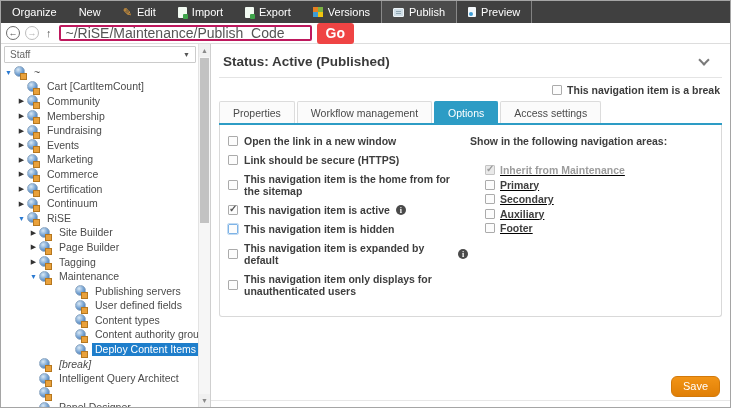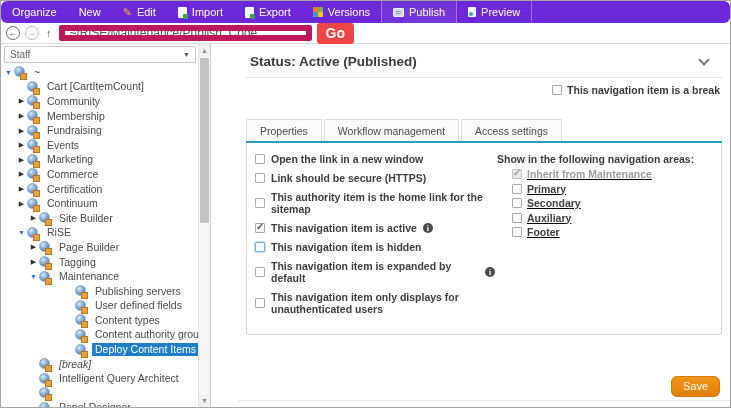--- a/index.html
+++ b/index.html
@@ -1,46 +1,46 @@
 <!DOCTYPE html>
 <html><head>
 <meta charset="utf-8">
 <style>
   * { margin:0; padding:0; box-sizing:border-box; }
   html,body { width:731px; height:408px; overflow:hidden; }
   body { font-family:"Liberation Sans", sans-serif; background:#fff; }
   .window { width:731px; height:408px; border:1px solid #a5a5a5; position:relative; background:#fff; overflow:hidden; }
 
   
-  .toolbar { height:22px; background:#6d28d9; display:flex; align-items:stretch; color:#fff; font-size:11px;border-radius:6px; }
+  .toolbar { height:22px; background:#404040; display:flex; align-items:stretch; color:#fff; font-size:11px; }
   .tb-item { display:flex; align-items:center; gap:5px; padding:0 11px; cursor:default; white-space:nowrap; }
   .tb-item.seg { border-left:1px solid rgba(255,255,255,.35); border-right:1px solid rgba(255,255,255,.35); background:rgba(255,255,255,.06); }
   .tb-item.seg2 { border-right:1px solid rgba(255,255,255,.35); }
   .pencil-ic { color:#f3a73a; font-size:11px; line-height:1; }
   .page-ic { width:9px; height:11px; background:#f2faf2; border-radius:1px; position:relative; display:inline-block; }
   .page-ic::after { content:""; position:absolute; right:-1px; bottom:-1px; width:5px; height:5px; background:#3fa54b; border-radius:1px; }
   .versions-ic { width:10px; height:10px; display:grid; grid-template-columns:5px 5px; grid-template-rows:5px 5px; gap:0; }
   .versions-ic i { display:block; }
   .versions-ic i:nth-child(1){background:#e67e22;} .versions-ic i:nth-child(2){background:#7cb342;}
   .versions-ic i:nth-child(3){background:#3d9bd3;} .versions-ic i:nth-child(4){background:#f1c40f;}
   .publish-ic { width:11px; height:9px; background:#cfdde6; border:1px solid #eef4f7; border-radius:1px; position:relative; display:inline-block; }
   .publish-ic::after { content:""; position:absolute; left:2px; top:2px; right:2px; height:1px; background:#8fa6b2; box-shadow:0 2px 0 #8fa6b2; }
   .preview-ic { width:8px; height:10px; background:#f4f8fb; border-radius:1px; position:relative; display:inline-block; }
   .preview-ic::after { content:""; position:absolute; left:1px; bottom:1px; width:4px; height:4px; background:#3d9bd3; border-radius:50%; }
 
   
   .navbar { height:21px; background:#fff; border-bottom:1px solid #ddd; display:flex; align-items:center; padding:0 5px; gap:5px; }
   .circ { width:14px; height:14px; border:1px solid #6d6d6d; border-radius:50%; color:#555; font-size:9px; line-height:12px; text-align:center; flex:none; }
   .circ.dis { border-color:#bdbdbd; color:#b5b5b5; }
   .up-arrow { color:#555; font-size:11px; padding:0 2px; }
-  .path-input { width:253px; height:16px; border:6px solid #be185d; border-radius:2px; font-size:12px; color:#555; padding:0 5px; font-family:"Liberation Sans",sans-serif; }
+  .path-input { width:253px; height:16px; border:2px solid #be185d; border-radius:2px; font-size:14px; color:#555; padding:0 5px; font-family:"Liberation Sans",sans-serif; }
   .go-btn { background:#ef4444; color:#fff; font-size:14px; font-weight:bold; padding:2px 9px 3px; border-radius:3px; border:none; }
 
   
-  .split { display:flex; height:363px;gap:27px; }
+  .split { display:flex; height:363px; }
   .sidebar { width:210px; flex:none; border-right:1px solid #cfcfcf; position:relative; background:#fff; }
   .staff-select { margin:2px 14px 1px 3px; height:17px; border:1px solid #cbcbcb; border-radius:1px; display:flex; align-items:center; justify-content:space-between; padding:0 5px; font-size:10px; color:#666; background:#fff; }
   .staff-caret { font-size:7px; color:#555; }
 
   .tree { position:absolute; top:21px; left:0; right:12px; bottom:0; overflow:hidden; }
   .trow { height:14.6px; display:flex; align-items:center; white-space:nowrap; font-size:10.5px; color:#4b4b4b; cursor:default; }
   .trow .arrow { width:11px; flex:none; text-align:center; font-size:7px; color:#333; }
   .trow .arrow.exp { color:#2a7ad2; }
   .ticon { width:12px; height:12px; flex:none; position:relative; }
   .ticon .globe { position:absolute; left:0; top:0; width:11px; height:11px; border-radius:50%; background:radial-gradient(circle at 35% 30%, #d9e9f6, #6f9ed0 55%, #35649f); border:1px solid #8fa9c4; }
@@ -56,30 +56,30 @@
   .sb-thumb { position:absolute; top:14px; left:1px; right:1px; height:165px; background:#c2c2c2; }
 
   
   .main { flex:1; position:relative; background:#fff; padding:0 8px; }
   .status-row { display:flex; align-items:center; justify-content:space-between; padding:10px 6px 8px 4px; border-bottom:1px solid #e4e4e4; }
   .status-title { font-size:13.5px; font-weight:bold; color:#3b3b3b; }
   .chevron { width:8px; height:8px; border-right:2px solid #7a7a7a; border-bottom:2px solid #7a7a7a; transform:rotate(45deg); margin:-4px 8px 0 0; }
 
   .break-row { display:flex; justify-content:flex-end; align-items:center; gap:5px; padding:6px 2px 5px; font-size:10.5px; font-weight:bold; color:#3b3b3b; }
 
-  .tabs { display:flex; gap:2px; margin-top:18px; }
+  .tabs { display:flex; gap:2px; margin-top:0; }
   .tab { padding:5px 13px 4px; font-size:10.5px; color:#4a4a4a; background:#fbfbfb; border:1px solid #dcdcdc; border-bottom:none; border-radius:2px 2px 0 0; cursor:default; }
   .tab.active { background:#2d9cc5; color:#fff; border-color:#2d9cc5; }
   .tabs-underline { height:2px; background:#2d9cc5; }
 
   .panel { border:1px solid #d9d9d9; border-top:none; border-radius:0 0 3px 3px; padding:10px 16px 12px 8px; display:flex; align-items:flex-start; }
   .opt-col { width:240px; flex:none; }
   .opt-row { display:flex; align-items:center; gap:6px; margin-bottom:7px; font-size:10.5px; font-weight:bold; color:#3e3e3e; }
   .nav-col { flex:1; padding-left:2px; }
-  .nav-heading { font-size:10.5px; font-weight:bold; color:#3e3e3e; margin-bottom:3px; }
+  .nav-heading { font-size:10.5px; font-weight:bold; color:#3e3e3e; margin-bottom:17px; }
   .nav-list { margin-left:15px;text-decoration:underline; }
   .nav-row { display:flex; align-items:center; gap:5px; margin-bottom:2.5px; font-size:10.5px; font-weight:bold; color:#3e3e3e; }
   .nav-row.disabled { color:#9c9c9c; }
 
   .cb { width:10px; height:10px; flex:none; border:1px solid #ababab; border-radius:1px; background:#fcfcfc; position:relative; display:inline-block; }
   .cb.checked::after { content:"\2713"; position:absolute; top:-3px; left:0; font-size:10px; color:#555; }
   .cb.focused { border-color:#7eb3e6; outline:1px solid #c3dcf3; }
   .cb.disabled { background:#e9e9e9; border-color:#c4c4c4; }
   .cb.disabled.checked::after { color:#9a9a9a; }
 
@@ -212,33 +212,33 @@
             </span>
             <span class="tlabel">Certification</span>
           </div>
         <div class="trow lvl1">
             <span class="arrow">▶</span>
             <span class="ticon">
               <span class="globe"></span>
             </span>
             <span class="tlabel">Continuum</span>
           </div>
+        <div class="trow lvl1">
+            <span class="arrow exp">▼</span>
+            <span class="ticon">
+              <span class="globe"></span>
+            </span>
+            <span class="tlabel">RiSE</span>
+          </div>
         <div class="trow lvl2">
             <span class="arrow">▶</span>
             <span class="ticon">
               <span class="globe"></span>
             </span>
             <span class="tlabel">Site Builder</span>
-          </div>
-        <div class="trow lvl1">
-            <span class="arrow exp">▼</span>
-            <span class="ticon">
-              <span class="globe"></span>
-            </span>
-            <span class="tlabel">RiSE</span>
           </div>
         <div class="trow lvl2">
             <span class="arrow">▶</span>
             <span class="ticon">
               <span class="globe"></span>
             </span>
             <span class="tlabel">Page Builder</span>
           </div>
         <div class="trow lvl2">
             <span class="arrow">▶</span>
@@ -332,37 +332,38 @@
       </div>
 
       <div class="break-row">
         <span class="cb"></span>
         <span>This navigation item is a break</span>
       </div>
 
       <div class="tabs">
         <div class="tab">Properties</div>
         <div class="tab">Workflow management</div>
+        <div class="tab active">Options</div>
         <div class="tab">Access settings</div>
       </div>
       <div class="tabs-underline"></div>
 
       <div class="panel">
         <div class="opt-col">
           <div class="opt-row">
               <span class="cb"></span>
               <span>Open the link in a new window</span>
             </div>
           <div class="opt-row">
               <span class="cb"></span>
               <span>Link should be secure (HTTPS)</span>
             </div>
           <div class="opt-row">
               <span class="cb"></span>
-              <span>This authority item is the home link for the sitemap</span>
+              <span>This navigation item is the home from for the sitemap</span>
             </div>
           <div class="opt-row">
               <span class="cb checked"></span>
               <span>This navigation item is active</span>
               <span class="info-icon"></span>
             </div>
           <div class="opt-row">
               <span class="cb focused"></span>
               <span>This navigation item is hidden</span>
             </div>

